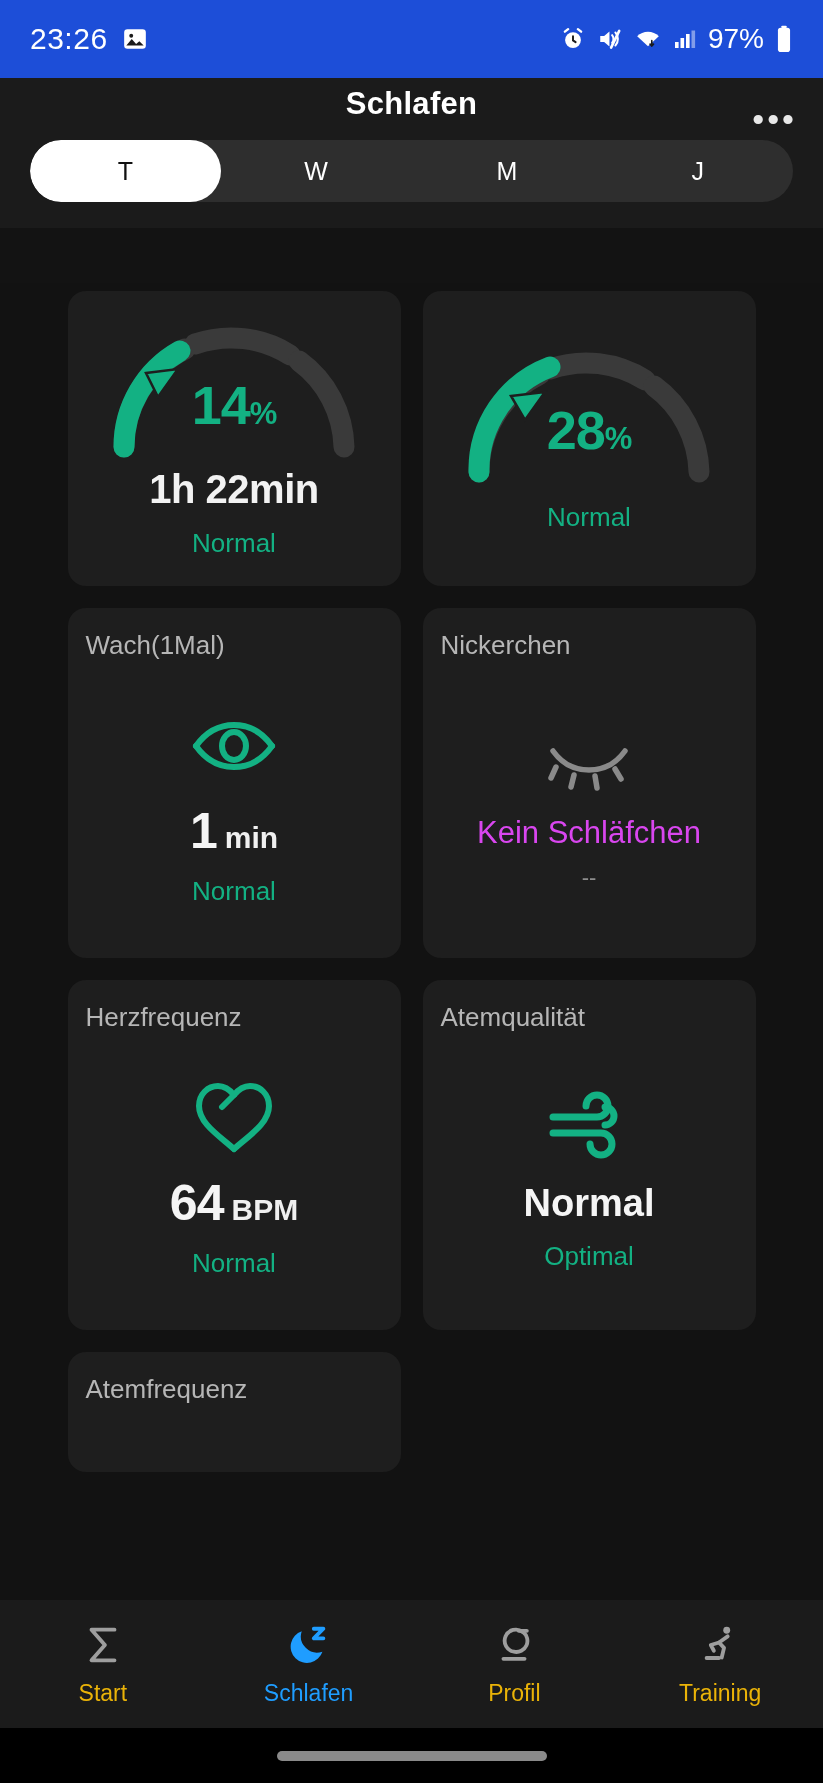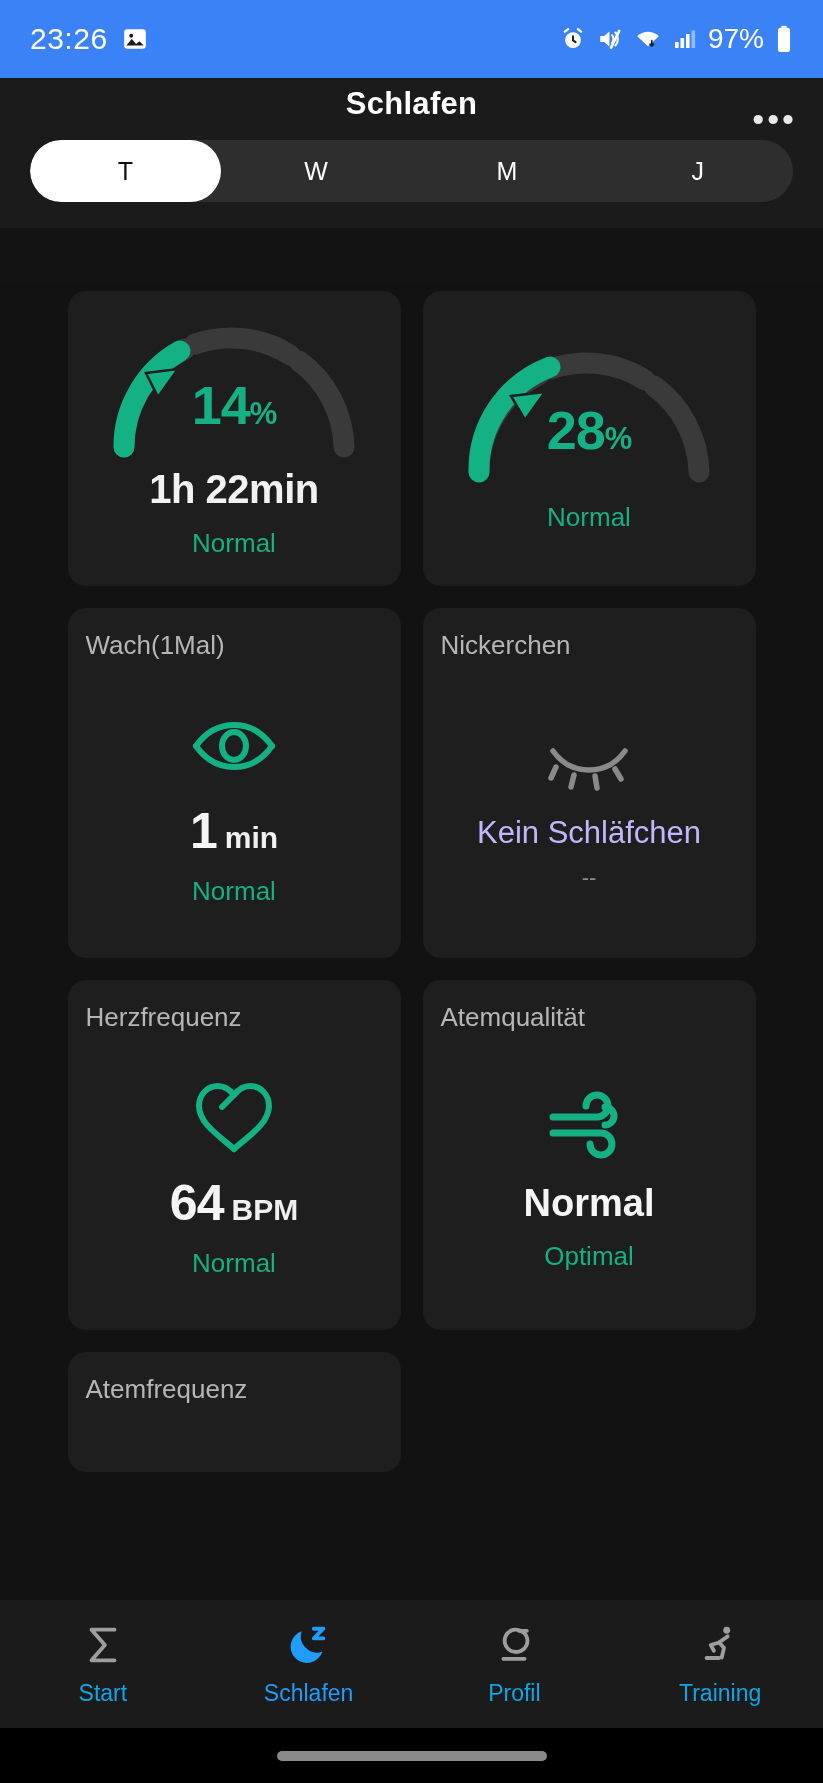--- a/index.html
+++ b/index.html
@@ -7,21 +7,21 @@
     width: 823px; height: 1783px;
     background: #0d0d0d;
     font-family: "Liberation Sans", sans-serif;
     overflow: hidden;
   }
   .phone { position: relative; width: 823px; height: 1783px; background: #131313; }
 
   
   .statusbar {
     height: 78px; display: flex; align-items: center;
-    padding: 0 30px; background: #3b82f6; color: #fff;
+    padding: 0 30px; background: #1d4ed8; color: #fff;
   }
   .sb-time { font-size: 30px; font-weight: 400; letter-spacing: .5px; }
   .sb-left { display: flex; align-items: center; gap: 14px; }
   .sb-right { margin-left: auto; display: flex; align-items: center; gap: 11px; }
   .sb-battery-text { font-size: 28px; font-weight: 400; }
   .ic { display: inline-flex; align-items: center; justify-content: center; }
 
   
   .titlebar { background: #1b1b1b; padding: 8px 0 18px; position: relative; }
   .title {
@@ -74,21 +74,21 @@
     text-align: center; color: #13b183; font-weight: 700; font-size: 54px;
     letter-spacing: -1px;
   }
   .gauge-pct .unit { font-size: 31px; font-weight: 700; }
   .big-val {
     color: #f2f2f2; font-size: 40px; font-weight: 700; margin-top: 6px;
     letter-spacing: -.5px;
   }
   .status-green { color: #13b183; font-size: 26px; margin-top: 16px; }
   .status-gray  { color: #8d8d8d; font-size: 22px; margin-top: 14px; }
-  .muted-val { color: #c4b5fd; font-size: 31px; margin-top: 6px; }
+  .muted-val { color: #d946ef; font-size: 31px; margin-top: 6px; }
 
   
   .metric-card { height: 350px; }
   .metric-inner {
     flex: 1; display: flex; flex-direction: column;
     align-items: center; justify-content: center; width: 100%;
   }
   .icon-slot { height: 92px; display: flex; align-items: center; justify-content: center; }
   .val-row { display: flex; align-items: baseline; justify-content: center; margin-top: 10px; }
   .val-num { color: #f5f5f5; font-size: 50px; font-weight: 700; letter-spacing: -1px; }
@@ -104,21 +104,21 @@
 
   
   .navbar {
     position: absolute; left: 0; right: 0; bottom: 55px; height: 128px;
     background: #1b1b1b; display: flex; align-items: center;
   }
   .nav-item {
     flex: 1; display: flex; flex-direction: column; align-items: center;
     gap: 8px; cursor: pointer;
   }
-  .nav-label { font-size: 23px; color: #0ea5e9; }
+  .nav-label { font-size: 23px; color: #eab308; }
   .nav-item.active .nav-label { color: #1f9dff; }
   .gesture-wrap {
     position: absolute; left: 0; right: 0; bottom: 0; height: 55px;
     background: #000; display: flex; align-items: center; justify-content: center;
   }
   .gesture-bar { width: 270px; height: 10px; border-radius: 6px; background: #8a8a8a; }
 </style>
 </head>
 <body>
 

